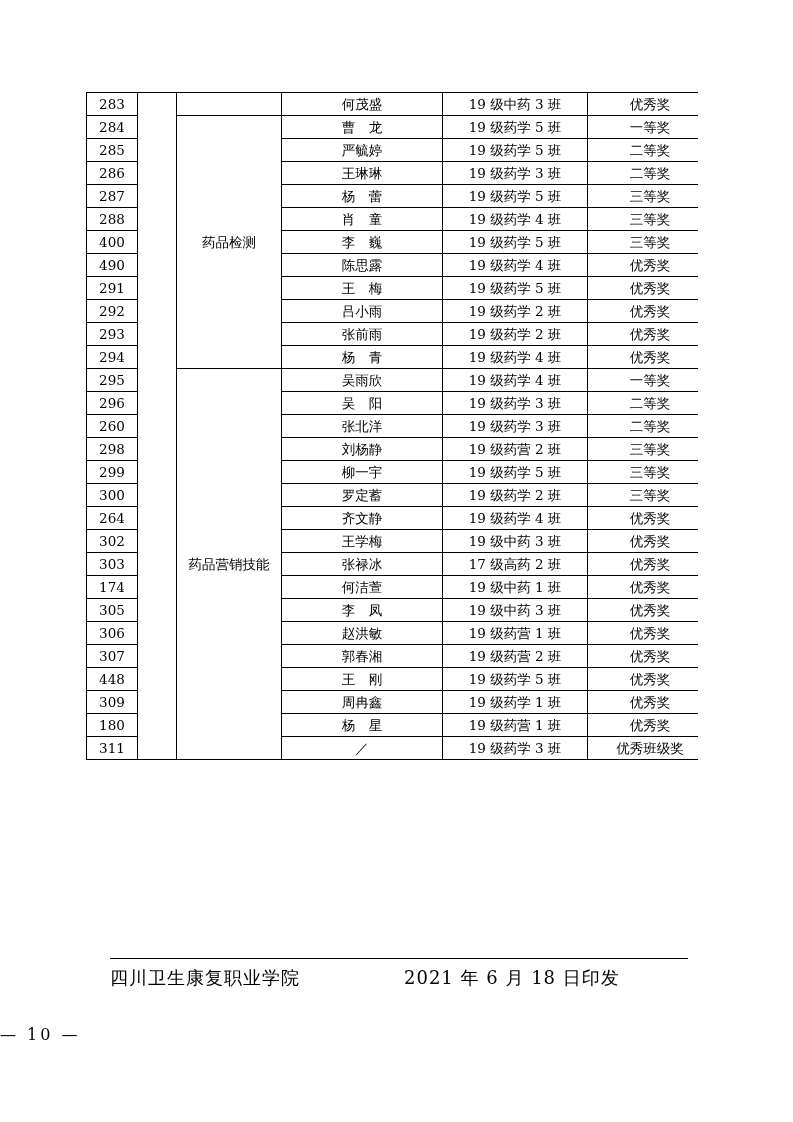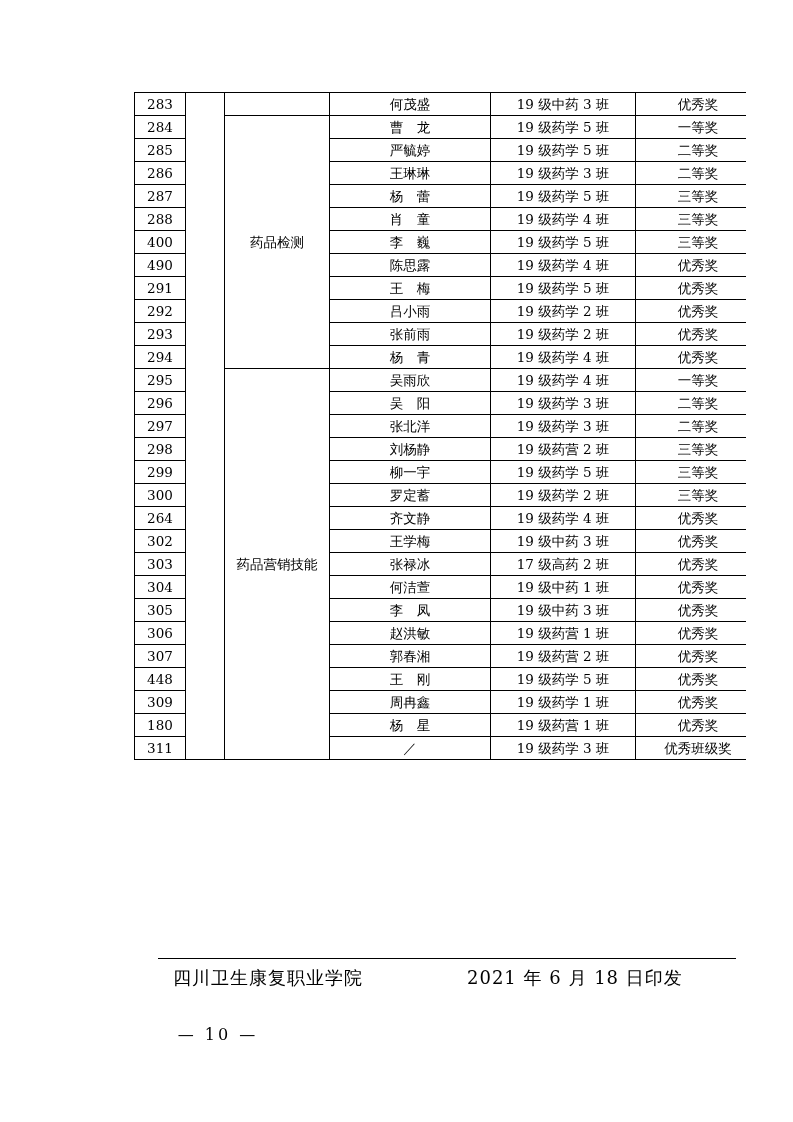--- a/index.html
+++ b/index.html
@@ -13,21 +13,20 @@
     position: relative;
     font-family: "DejaVu Serif", "Liberation Serif", serif;
     color: #000000;
   }
   .page {
     position: absolute;
     left: 0; top: 0;
     width: 698px;
     height: 1122px;
     overflow: hidden;
-    margin-left: 48px;
   }
   table.award-table {
     position: absolute;
     left: 86px;
     top: 92px;
     width: 620px;
     border-collapse: collapse;
     table-layout: fixed;
   }
   table.award-table td {
@@ -58,21 +57,21 @@
   }
   .footer-rule {
     position: absolute;
     left: 110px;
     top: 0;
     width: 578px;
     border-top: 1px solid #000000;
   }
   .footer-row {
     position: absolute;
-    left: 125px;
+    left: 110px;
     top: 8px;
     width: 578px;
     display: flex;
     align-items: baseline;
   }
   .footer-left {
     font-size: 18px;
     letter-spacing: 1px;
     font-family: "DejaVu Serif", "Liberation Serif", serif;
   }
@@ -81,21 +80,20 @@
     margin-left: 104px;
     letter-spacing: 1px;
     font-family: "DejaVu Serif", "Liberation Serif", serif;
     text-align: right;
   }
   .page-number {
     position: absolute;
     left: 0;
     top: 1025px;
     width: 340px;
-    text-align: center;
     font-size: 16px;
     letter-spacing: 3px;
     font-family: "DejaVu Serif", "Liberation Serif", serif;
   }
 </style>
 </head>
 <body>
 
 <div class="page">
 
@@ -185,21 +183,21 @@
         <td class="c-class">19 级药学 4 班</td>
         <td class="c-award">一等奖</td>
       </tr>
       <tr>
         <td class="c-no">296</td>
         <td class="c-name">吴　阳</td>
         <td class="c-class">19 级药学 3 班</td>
         <td class="c-award">二等奖</td>
       </tr>
       <tr>
-        <td class="c-no">297</td>
+        <td class="c-no">260</td>
         <td class="c-name">张北洋</td>
         <td class="c-class">19 级药学 3 班</td>
         <td class="c-award">二等奖</td>
       </tr>
       <tr>
         <td class="c-no">298</td>
         <td class="c-name">刘杨静</td>
         <td class="c-class">19 级药营 2 班</td>
         <td class="c-award">三等奖</td>
       </tr>
@@ -227,21 +225,21 @@
         <td class="c-class">19 级中药 3 班</td>
         <td class="c-award">优秀奖</td>
       </tr>
       <tr>
         <td class="c-no">303</td>
         <td class="c-name">张禄冰</td>
         <td class="c-class">17 级高药 2 班</td>
         <td class="c-award">优秀奖</td>
       </tr>
       <tr>
-        <td class="c-no">304</td>
+        <td class="c-no">174</td>
         <td class="c-name">何洁萱</td>
         <td class="c-class">19 级中药 1 班</td>
         <td class="c-award">优秀奖</td>
       </tr>
       <tr>
         <td class="c-no">305</td>
         <td class="c-name">李　凤</td>
         <td class="c-class">19 级中药 3 班</td>
         <td class="c-award">优秀奖</td>
       </tr>

